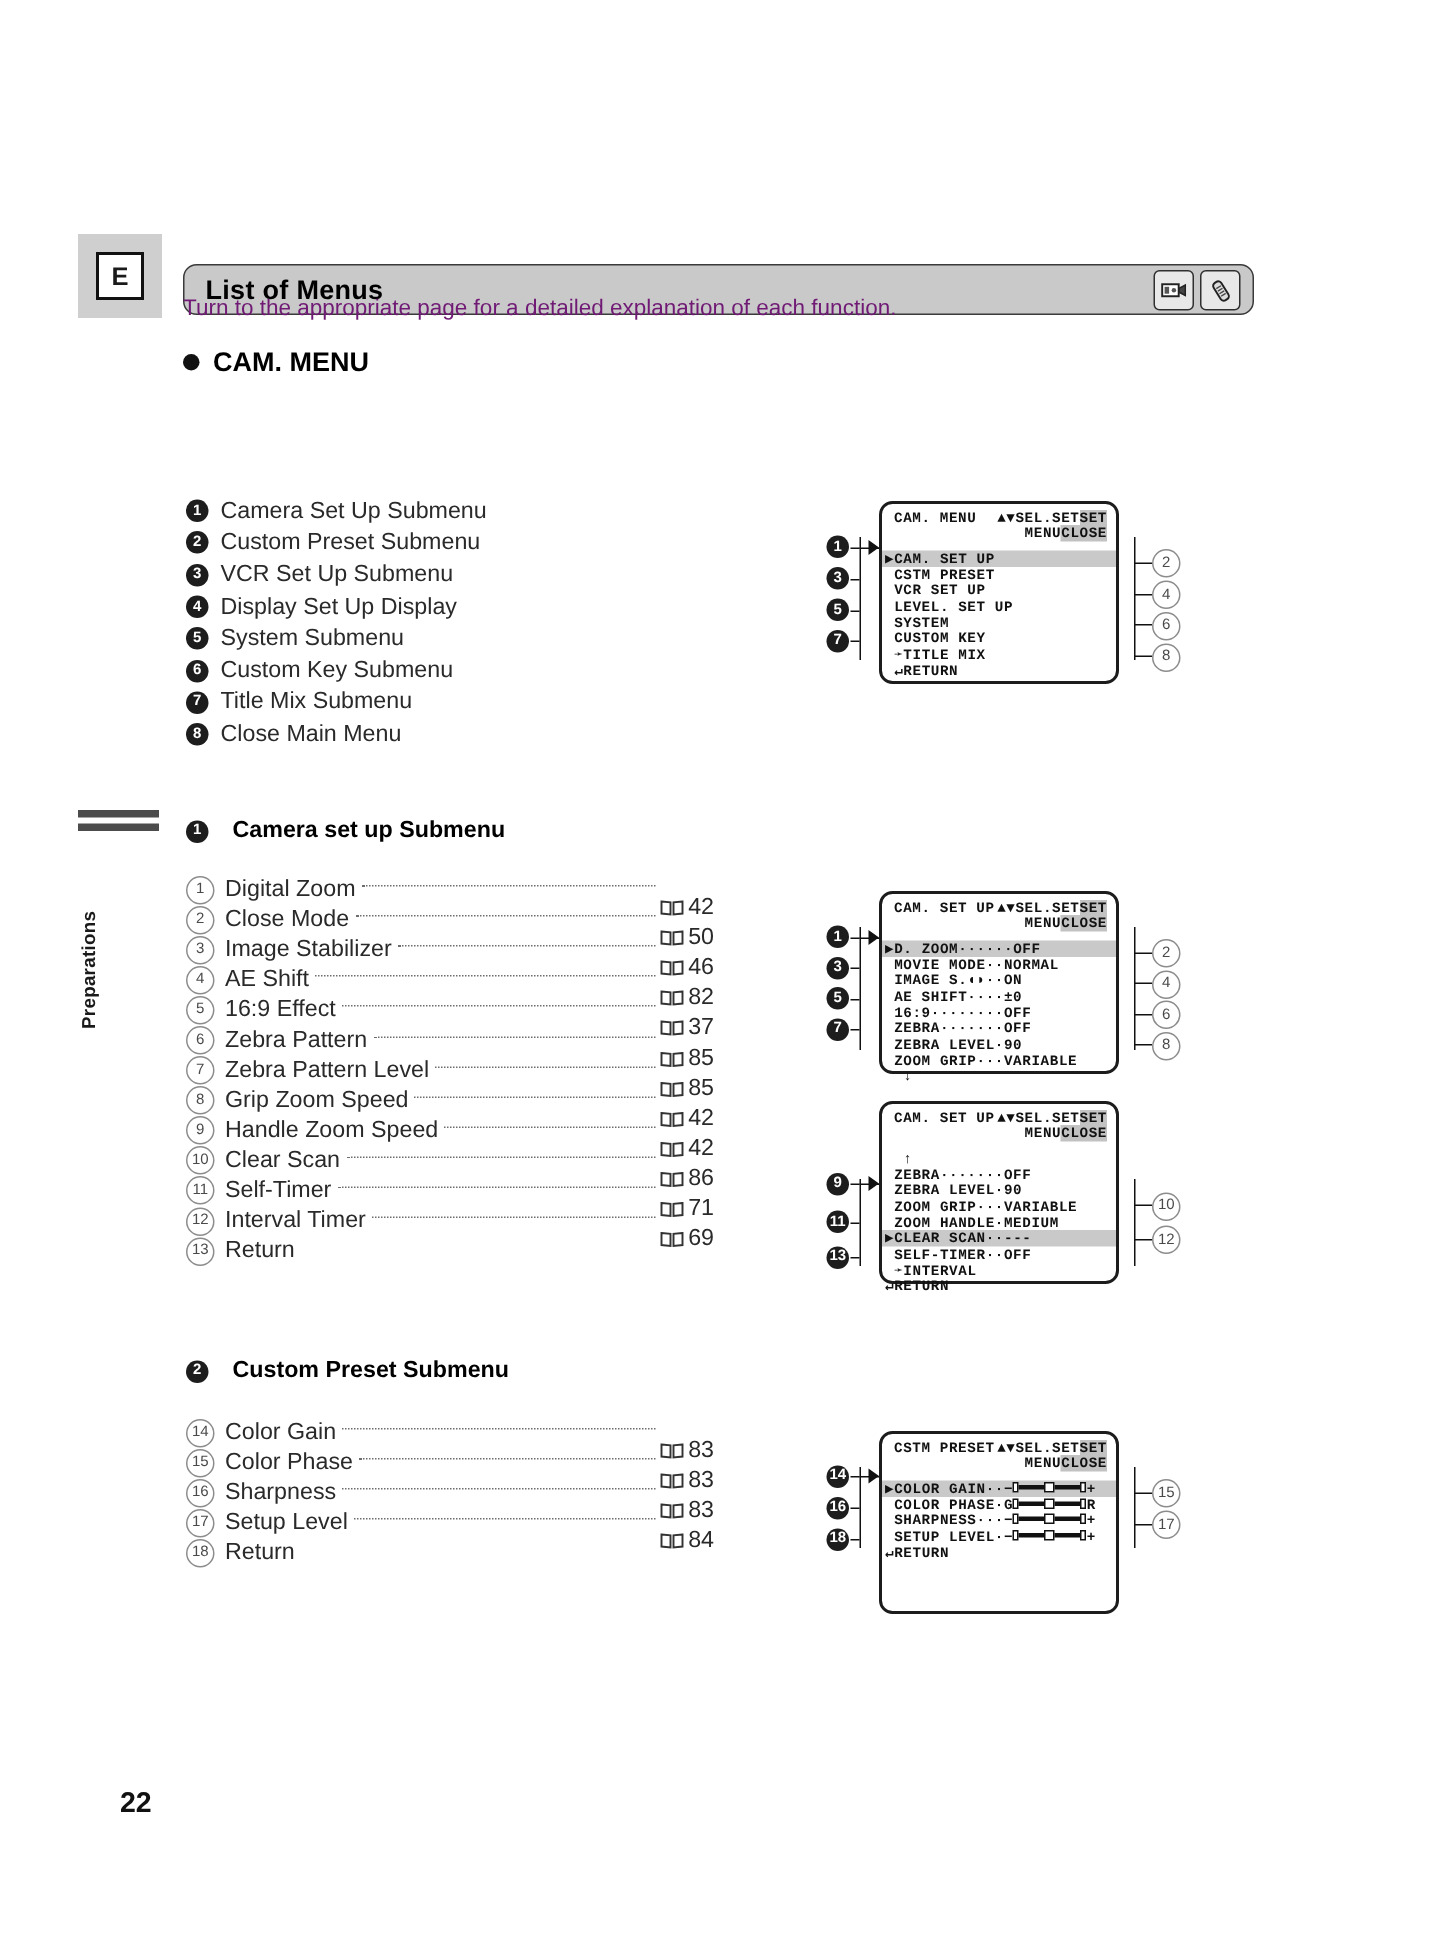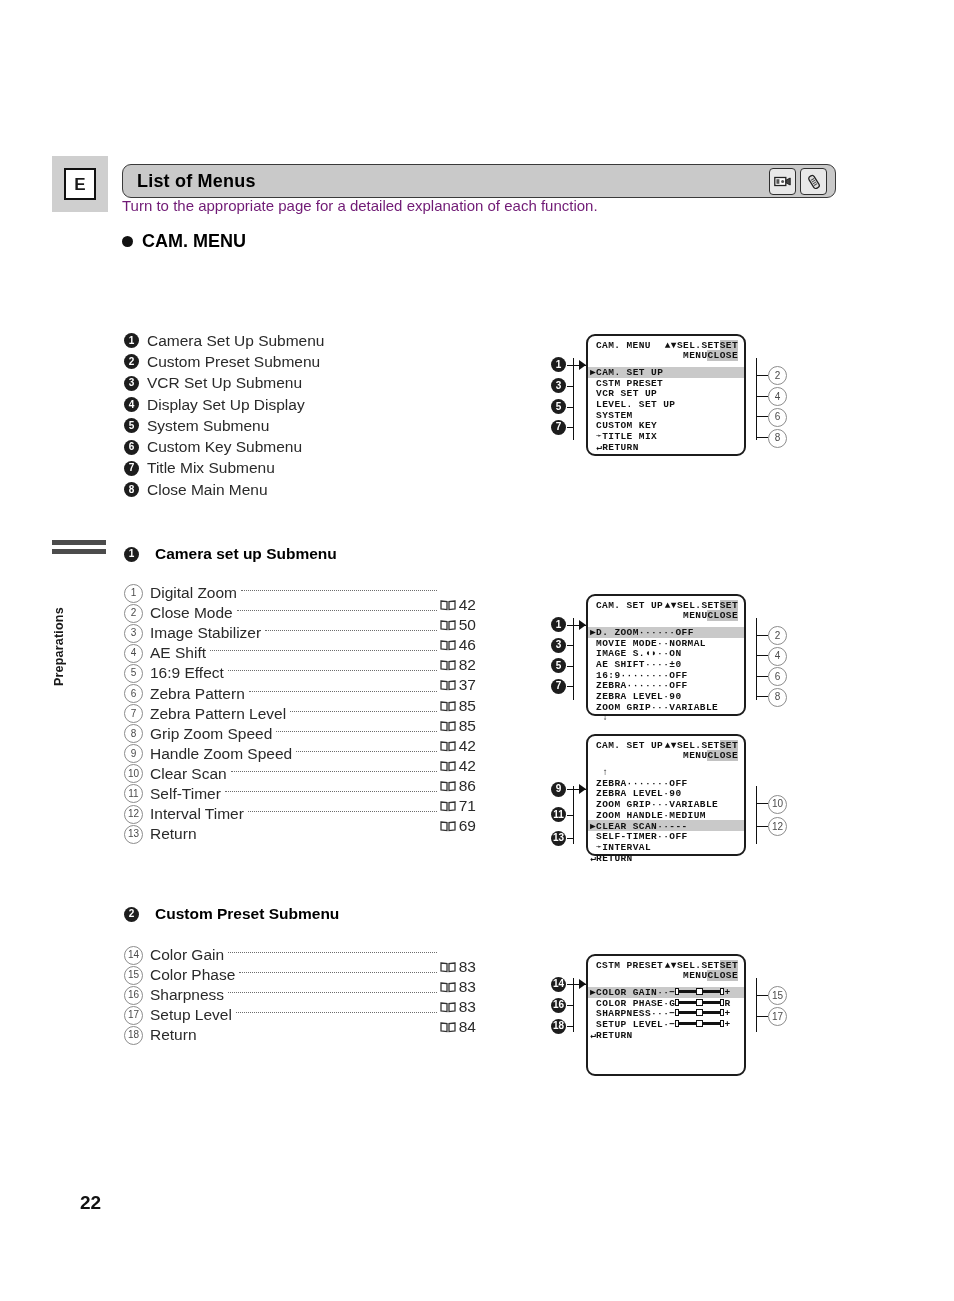--- a/index.html
+++ b/index.html
@@ -14,21 +14,21 @@
   .lang-box{
     position:absolute;left:52px;top:156px;width:56px;height:56px;
     background:#cfcfcf;display:flex;align-items:center;justify-content:center;
   }
   .lang-box .e{
     width:28px;height:28px;border:2px solid #111;background:#fff;
     display:flex;align-items:center;justify-content:center;
     font-size:17px;font-weight:bold;line-height:1;
   }
   .title-bar{
-    position:absolute;left:122px;top:164px;width:712px;height:32px;
+    position:absolute;left:122px;top:176px;width:712px;height:32px;
     background:#c9c9c9;border:1.5px solid #3a3a3a;border-radius:9px;
     display:flex;align-items:center;
   }
   .title-bar .title{
     font-size:18px;font-weight:bold;color:#000;margin-left:14px;letter-spacing:.2px;
   }
   .hdr-icons{position:absolute;right:8px;top:3px;display:flex;gap:4px;}
   .hdr-icon{
     width:25px;height:25px;background:#e8e8e8;border:1.5px solid #2f2f2f;border-radius:4px;
     display:flex;align-items:center;justify-content:center;

